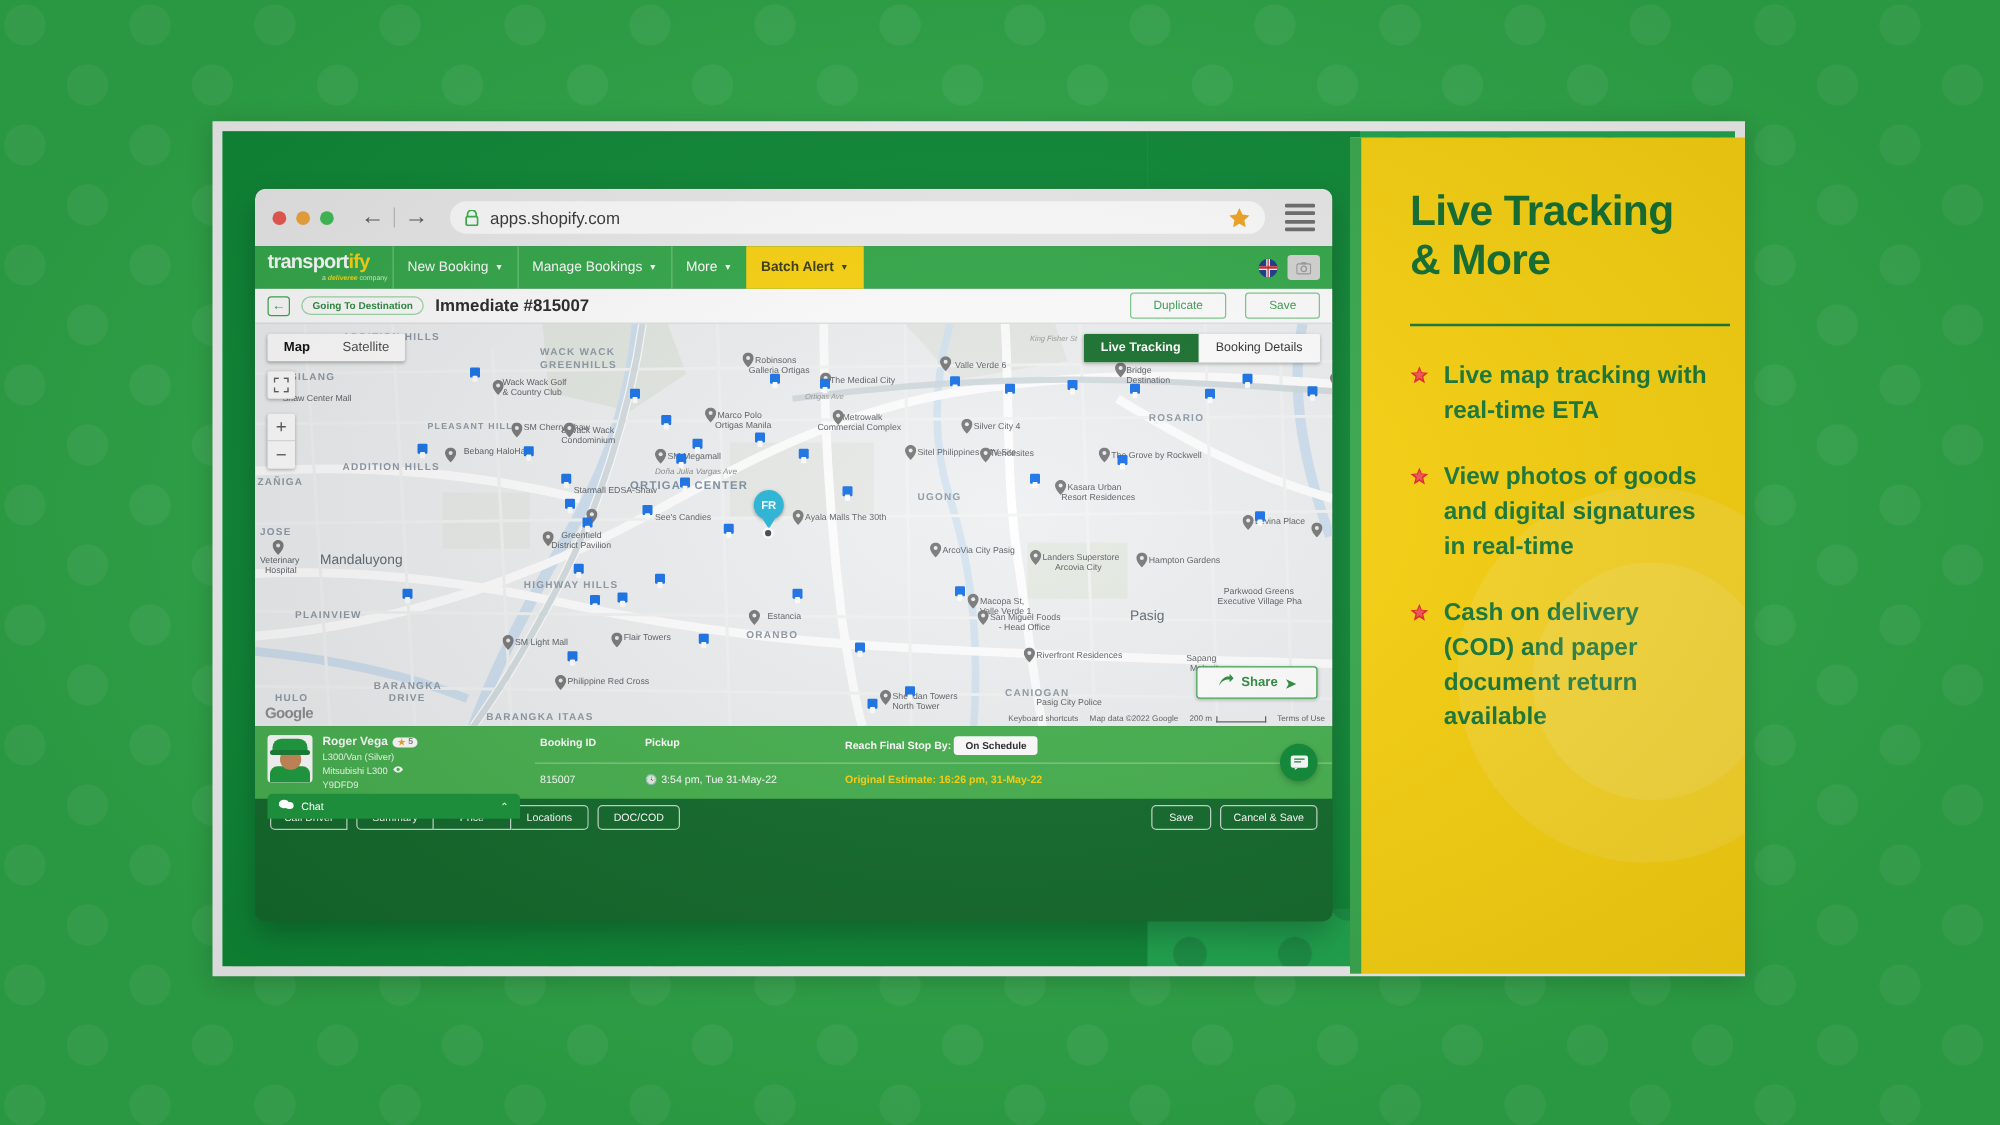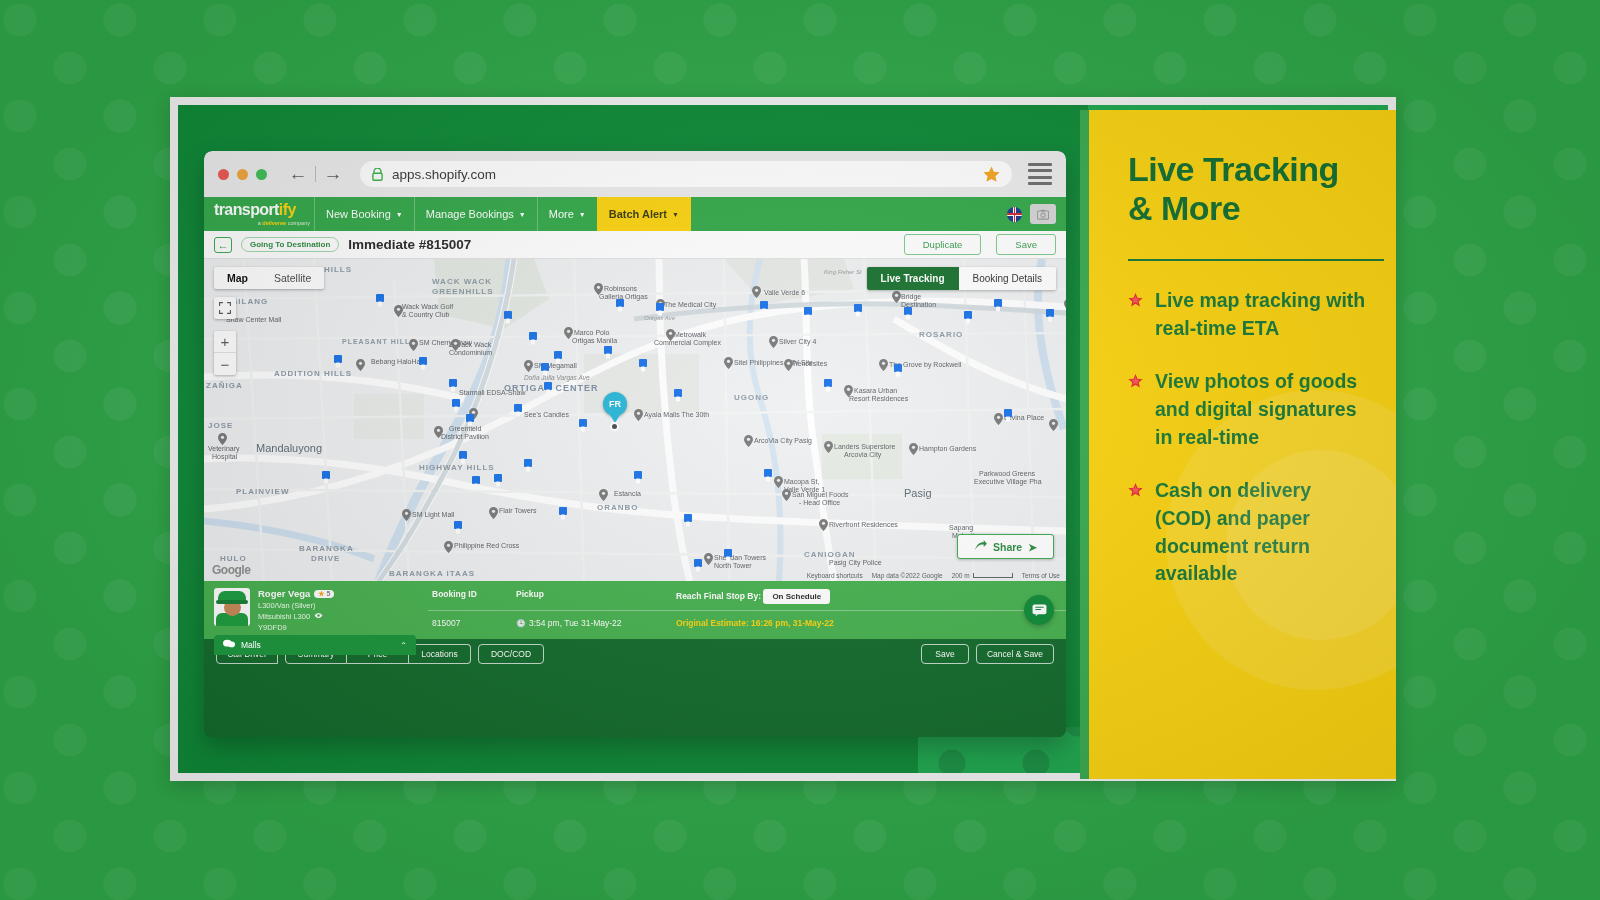--- a/index.html
+++ b/index.html
@@ -874,21 +874,21 @@
             </div>
           </div>
 
           <div id="chat-bar">
             <span>
               <svg width="12" height="10" viewBox="0 0 14 11">
                   <ellipse cx="5" cy="4.5" rx="5" ry="4" fill="#fff"></ellipse>
                   <ellipse cx="10" cy="6" rx="4" ry="3.3" fill="#fff"></ellipse>
                 </svg>
             </span>
-            <span>Malls</span>
+            <span>Chat</span>
             <span class="chev">⌃</span>
           </div>
 
           <div id="booking-table">
             <div class="bt-row head">
               <span class="c1">Booking ID</span>
               <span class="c2">Pickup</span>
               <span class="c3">
                 <span>Reach Final Stop By:</span>
                 <span id="onsched">On Schedule</span>

